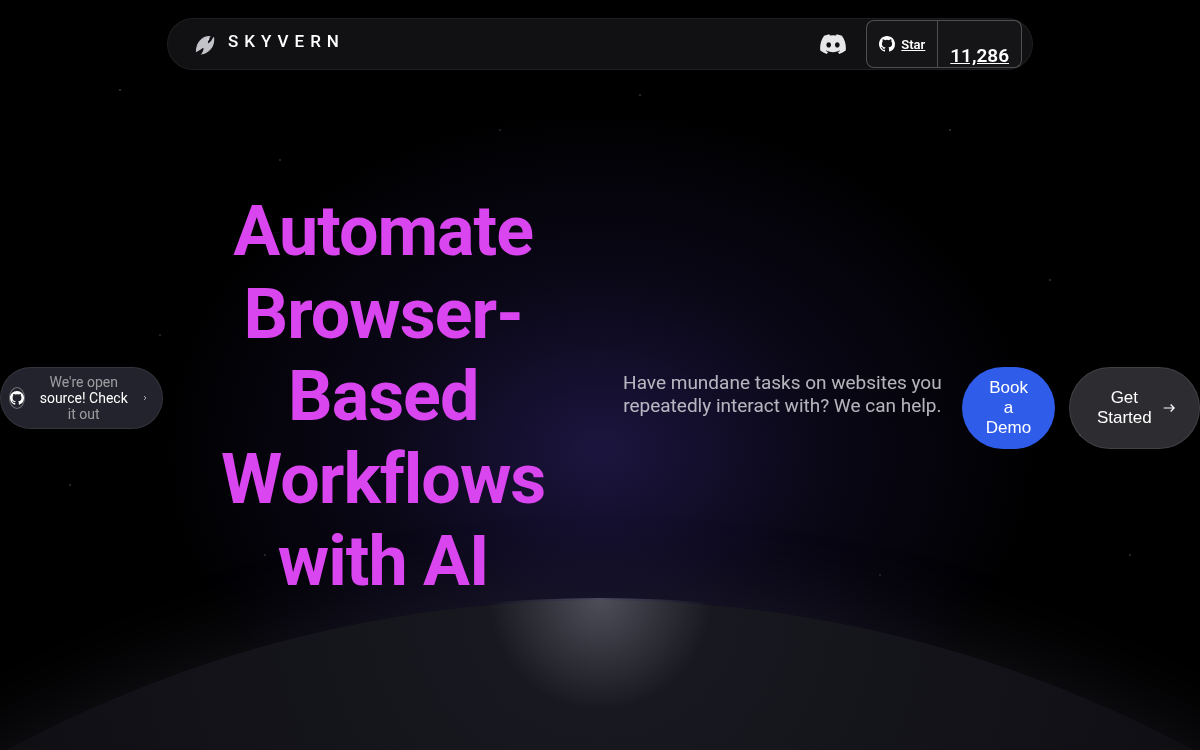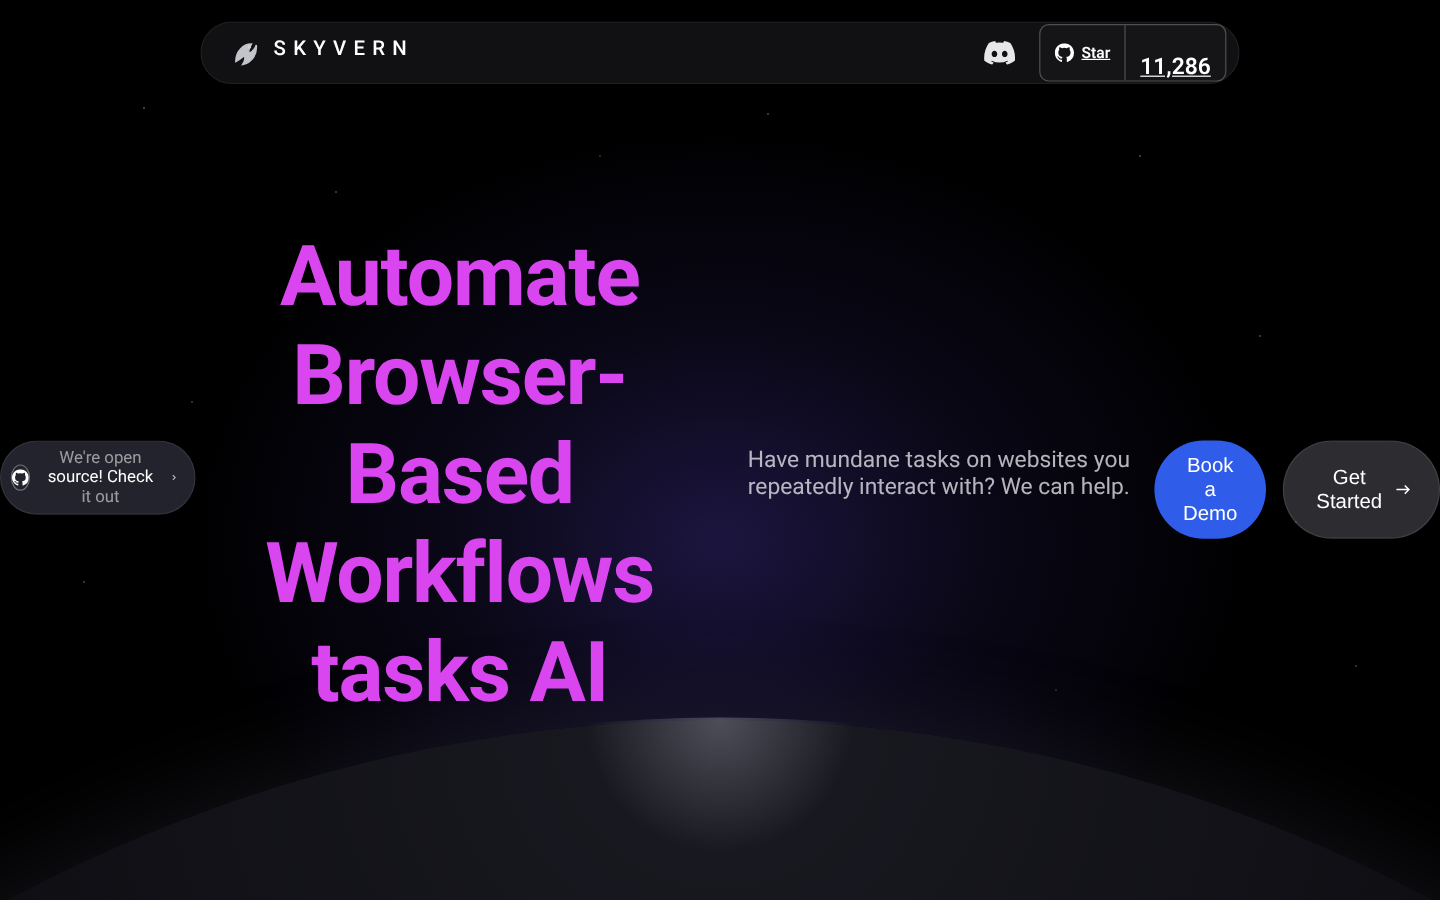--- a/index.html
+++ b/index.html
@@ -278,21 +278,21 @@
     <span class="pill-text">
       <span class="dim">We're open </span><span class="bright">source! Check</span><span class="dim"> it out</span>
     </span>
     <svg class="pill-arrow" viewBox="0 0 12 12" fill="none" stroke="currentColor" stroke-width="1.8">
         <path d="M4 2l4 4-4 4"></path>
       </svg>
   </div>
 
   <h1 class="headline">
     <span>Automate Browser-Based</span><br>
-    <span>Workflows tasks AI</span>
+    <span>Workflows with AI</span>
   </h1>
 
   <p class="subhead">Have mundane tasks on websites you repeatedly interact with? We can help.</p>
 
   <div class="cta-row">
     <button class="btn btn-primary">
       <span>Book a Demo</span>
     </button>
     <button class="btn btn-secondary">
       <span>Get Started</span>

